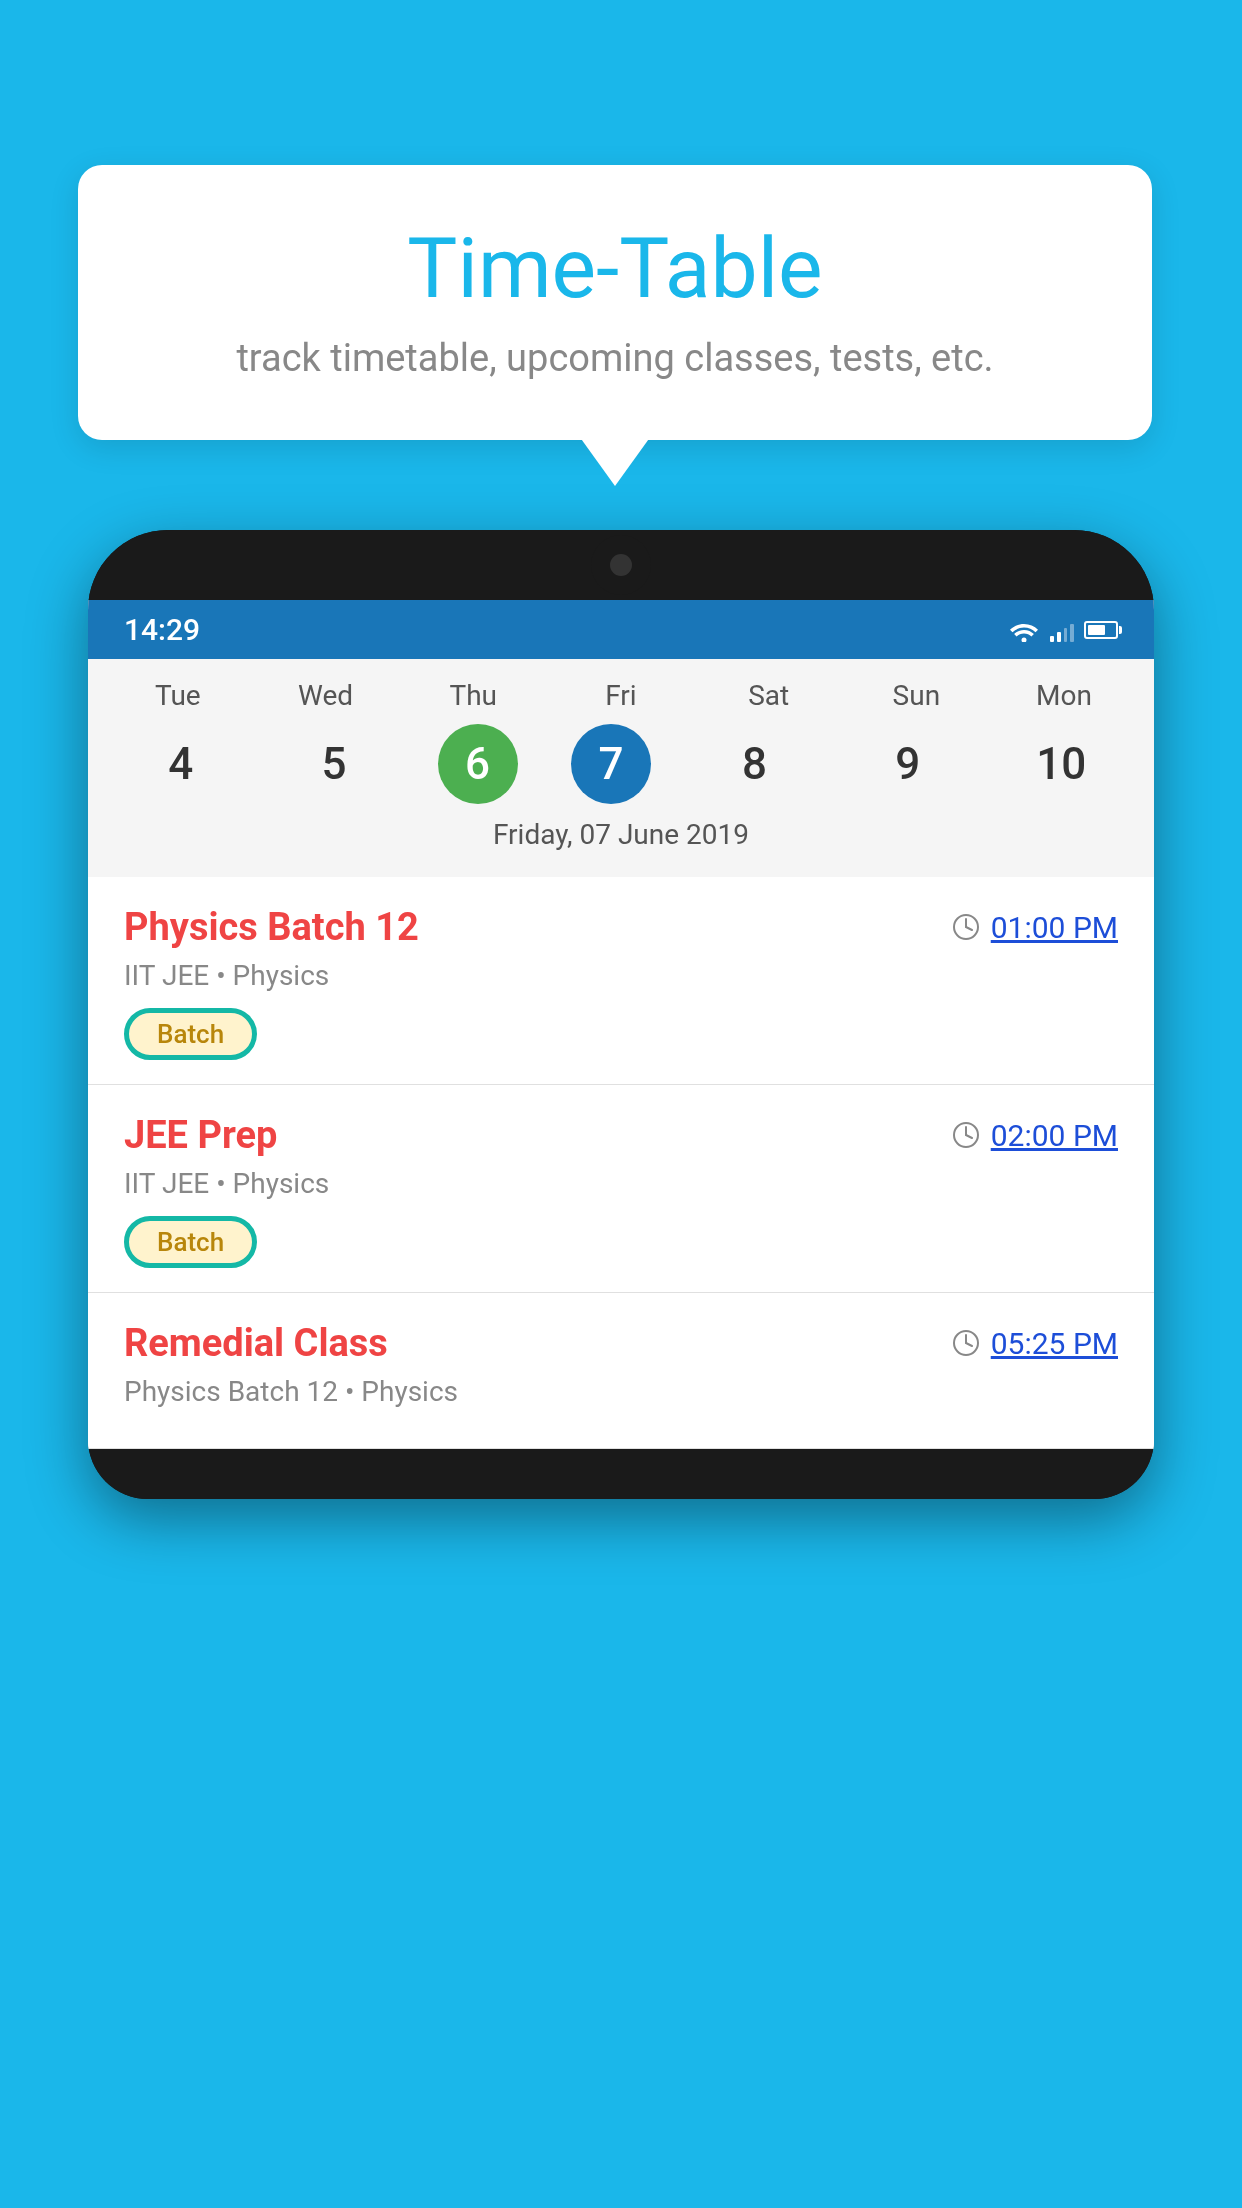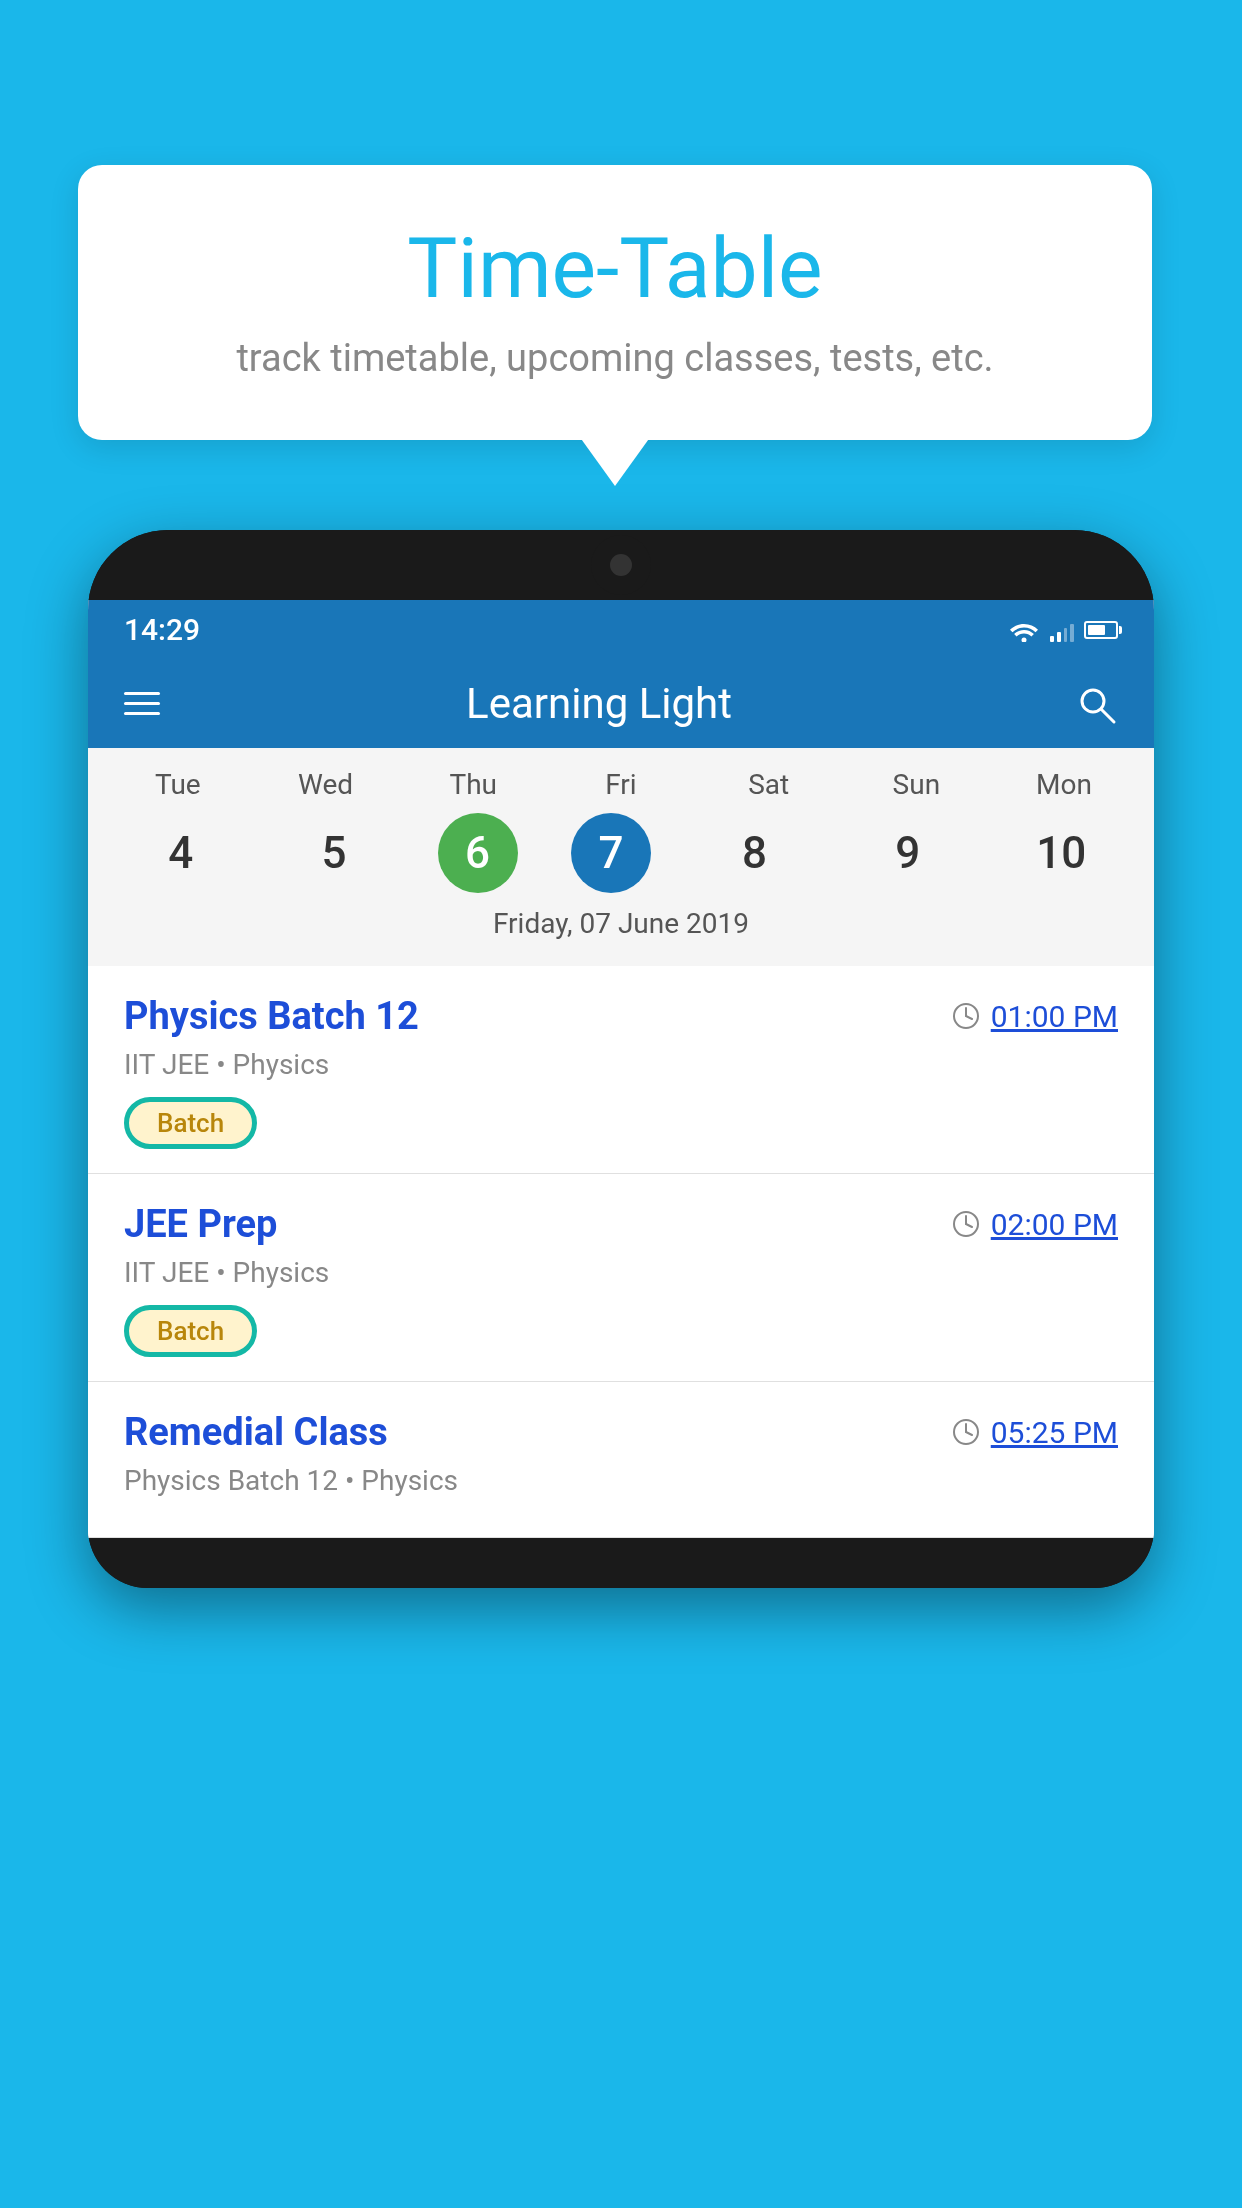--- a/index.html
+++ b/index.html
@@ -263,21 +263,21 @@
     }
     .event-row1 {
       display: flex;
       justify-content: space-between;
       align-items: center;
       margin-bottom: 10px;
     }
     .event-title {
       font-size: 38px;
       font-weight: 700;
-      color: #1d4ed8;
+      color: #ef4444;
     }
     .event-time-wrapper {
       display: flex;
       align-items: center;
       gap: 10px;
     }
     .event-time {
       font-size: 30px;
       color: #1d4ed8;
       text-decoration: underline;
@@ -361,34 +361,20 @@
             <div class="signal-bar signal-bar-3"></div>
             <div class="signal-bar signal-bar-4"></div>
           </div>
 
           <div class="battery-icon">
             <div class="battery-fill"></div>
           </div>
         </div>
       </div>
 
-      <div class="app-header">
-        <div class="hamburger-icon">
-          <div class="hamburger-line"></div>
-          <div class="hamburger-line"></div>
-          <div class="hamburger-line"></div>
-        </div>
-        <span class="app-title">Learning Light</span>
-        <div class="search-icon-wrapper">
-          <svg class="search-svg" viewBox="0 0 44 44" fill="none">
-            <circle cx="19" cy="19" r="11" stroke="white" stroke-width="3"></circle>
-            <line x1="27" y1="27" x2="40" y2="40" stroke="white" stroke-width="3" stroke-linecap="round"></line>
-          </svg>
-        </div>
-      </div>
 
       <div class="calendar-strip">
         <div class="day-headers">
           <div class="day-header">Tue</div>
           <div class="day-header">Wed</div>
           <div class="day-header">Thu</div>
           <div class="day-header">Fri</div>
           <div class="day-header">Sat</div>
           <div class="day-header">Sun</div>
           <div class="day-header">Mon</div>

